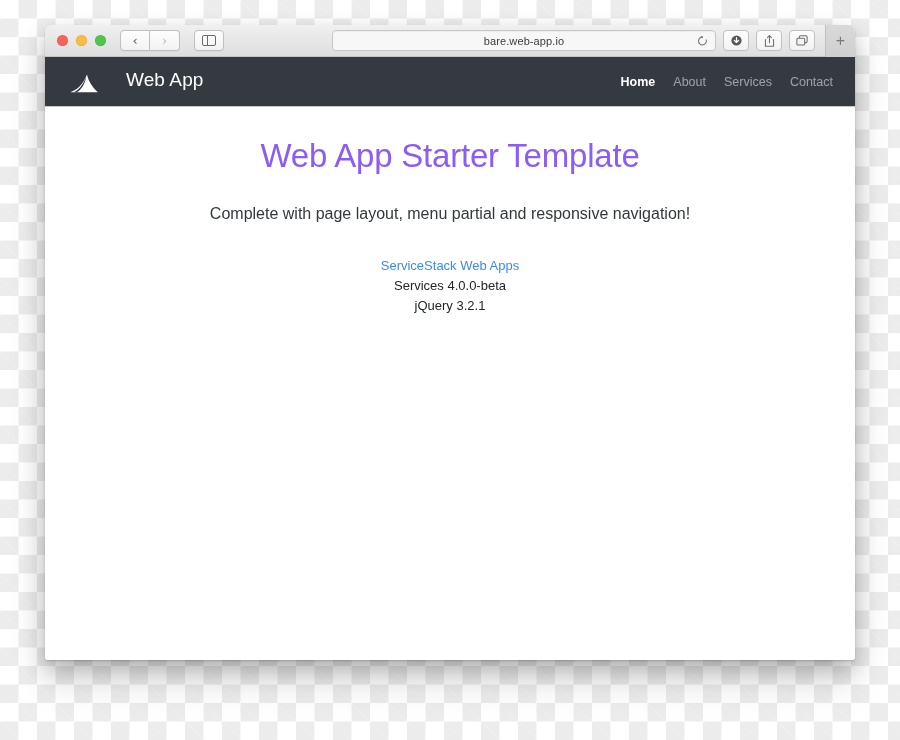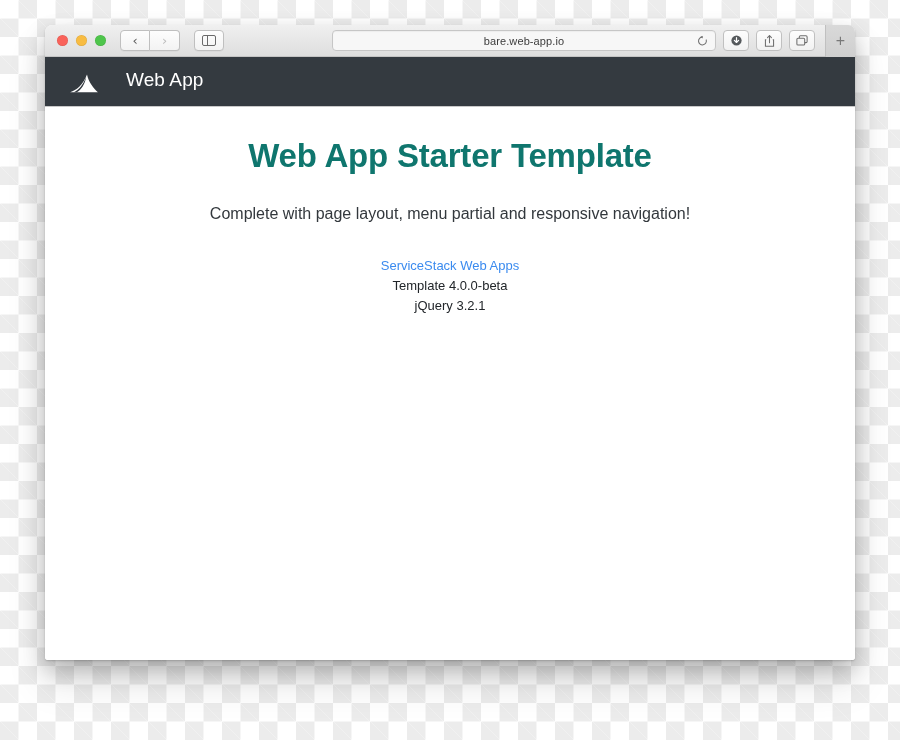--- a/index.html
+++ b/index.html
@@ -225,22 +225,22 @@
     font-weight: bold;
   }
 
   .content {
     padding-top: 30px;
     text-align: center;
   }
   .headline {
     margin: 0;
     font-size: 33px;
-    font-weight: bold;
-    color: #0f766e;
+    font-weight: normal;
+    color: #8b5cf6;
     letter-spacing: -0.2px;
     font-family: "Liberation Sans", sans-serif;
   }
   .lead {
     margin: 30px 0 0 0;
     font-size: 16px;
     color: #33383d;
     font-weight: normal;
     font-family: "Liberation Sans", sans-serif;
   }
@@ -329,26 +329,32 @@
 
     <div class="navbar">
       <div class="brand">
         <svg class="brand-logo" viewBox="0 0 40 34">
           <path d="M1.5 30.5 C10 28 19 20.5 24 7 C26 17 33 26 38.5 30.5 Z" fill="#ffffff"></path>
           <path d="M6.5 30.5 C13 27 19 21 23 9.5 C21.5 20 16 27.5 10.5 30.5 Z" fill="#343a40"></path>
         </svg>
         <span class="brand-text">Web App</span>
       </div>
 
+      <div class="nav-links">
+        <a class="nav-link active" href="#">Home</a>
+        <a class="nav-link" href="#">About</a>
+        <a class="nav-link" href="#">Services</a>
+        <a class="nav-link" href="#">Contact</a>
+      </div>
     </div>
 
     <div class="content">
       <h1 class="headline">Web App Starter Template</h1>
       <p class="lead">Complete with page layout, menu partial and responsive navigation!</p>
       <div class="meta">
         <a class="meta-link" href="#">ServiceStack Web Apps</a>
-        <span class="meta-line">Template 4.0.0-beta</span>
+        <span class="meta-line">Services 4.0.0-beta</span>
         <span class="meta-line">jQuery 3.2.1</span>
       </div>
     </div>
 
   </div>
 </div>
 
 </body></html>

